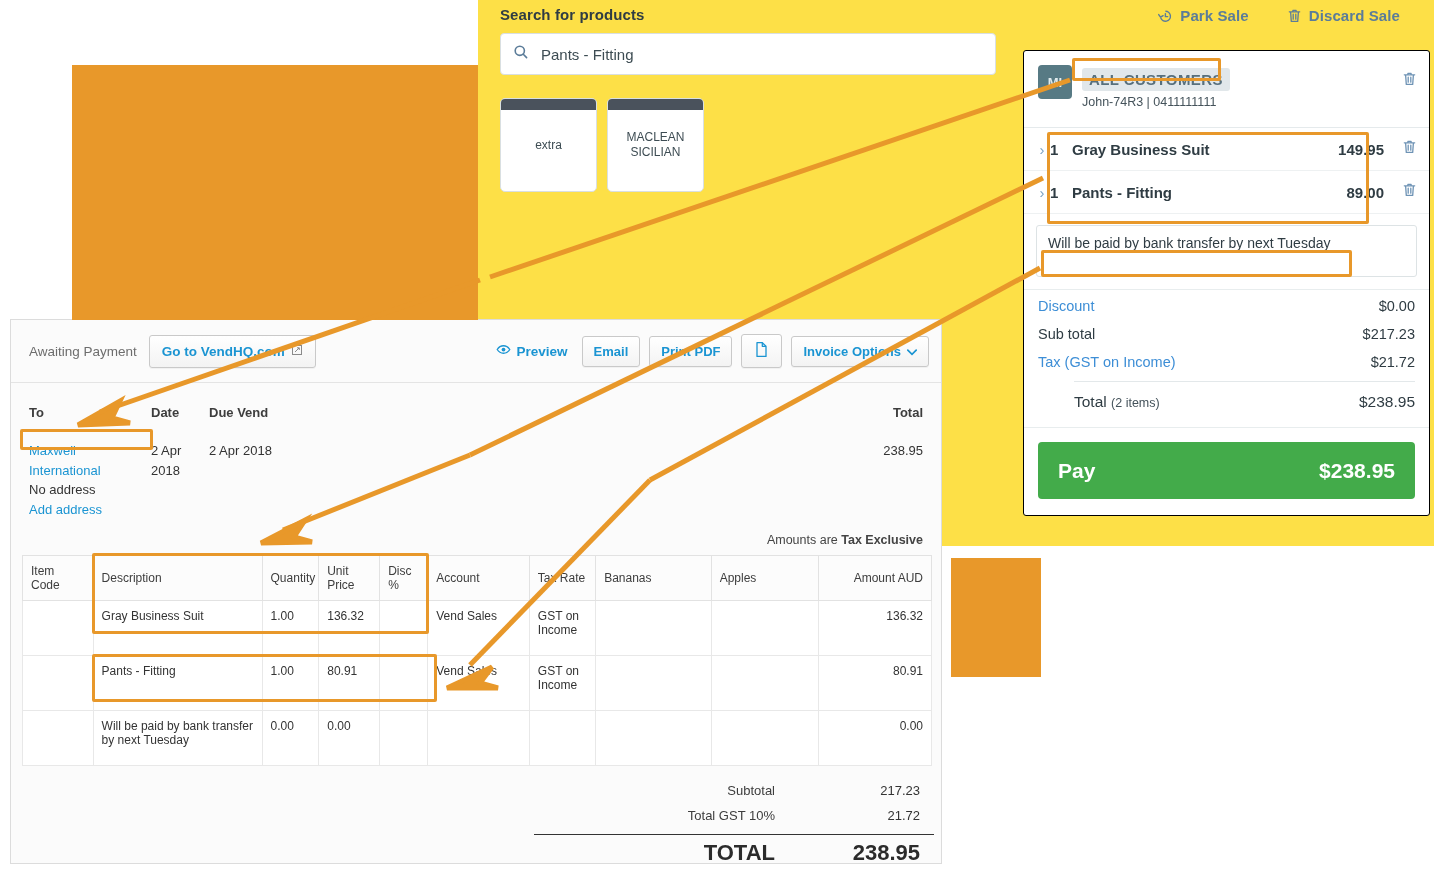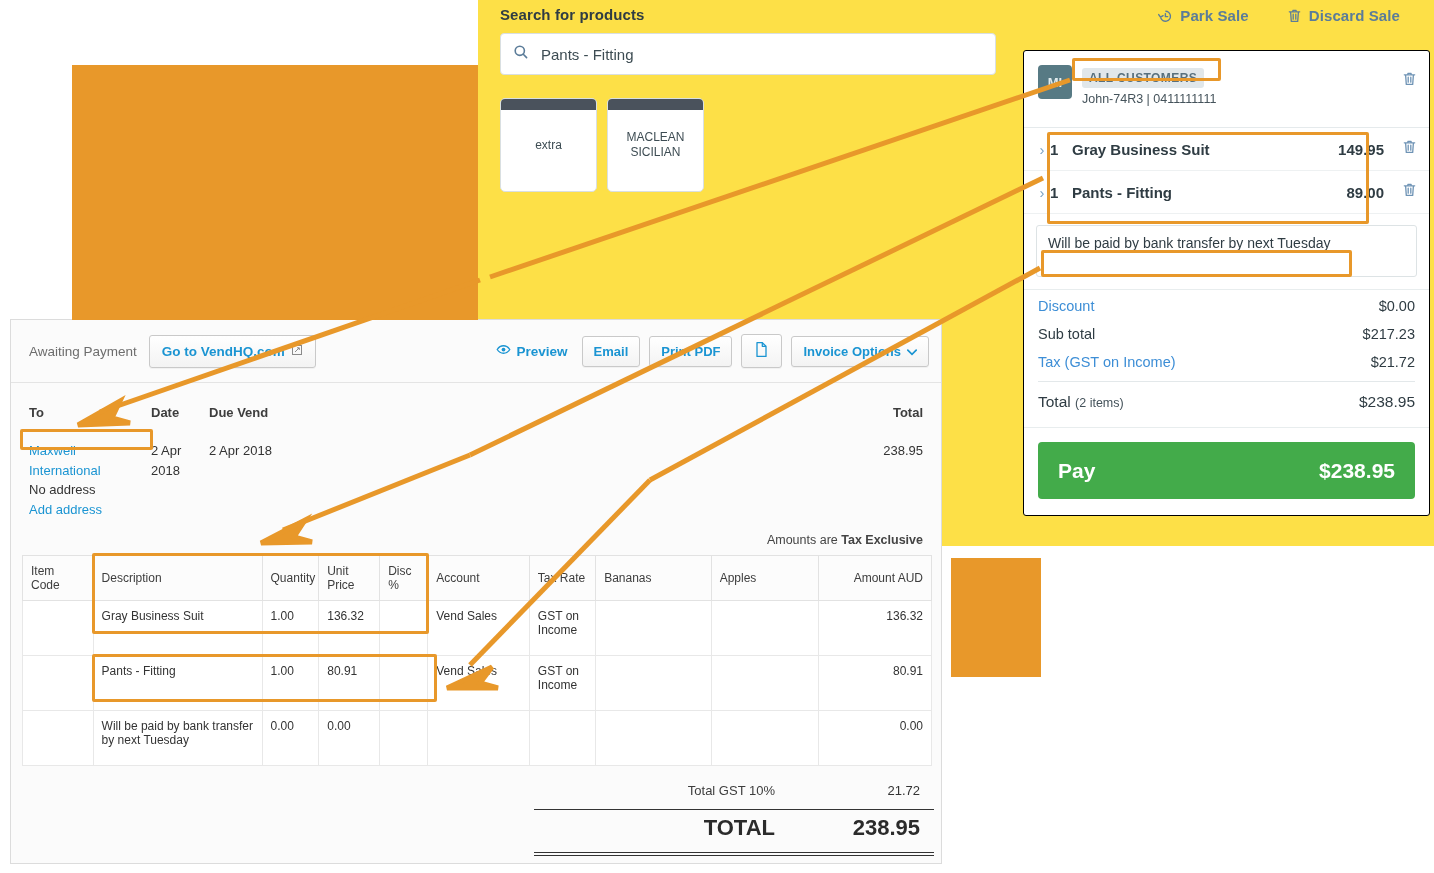--- a/index.html
+++ b/index.html
@@ -71,21 +71,21 @@
     font-size:13px;font-weight:700;display:flex;align-items:center;justify-content:center;
     flex:0 0 auto;margin-top:2px;
   }
   .cust-body{margin-left:10px;flex:1 1 auto;}
   .cust-name{
     font-size:15px;color:#2f3c43;font-weight:400;text-decoration:underline;
     text-underline-offset:2px;cursor:pointer;
   }
   .badge{
     display:inline-block;margin-top:5px;background:#e1e7ea;color:#58707d;
-    font-size:12px;font-weight:700;letter-spacing:.4px;padding:3px 7px;border-radius:3px;
+    font-size:15px;font-weight:700;letter-spacing:.4px;padding:3px 7px;border-radius:3px;
   }
   .cust-meta{font-size:12.5px;color:#45535b;margin-top:4px;}
   .trash{
     color:#6e93b5;cursor:pointer;flex:0 0 auto;margin-top:8px;margin-left:6px;
   }
   .line-item{
     display:flex;align-items:center;padding:11px 12px 11px 10px;
     border-bottom:1px solid #eef1f2;
   }
   .chev{color:#7ba2c4;font-size:15px;width:16px;flex:0 0 auto;cursor:pointer;text-align:center;}
@@ -95,21 +95,21 @@
   .note-wrap{padding:11px 12px 12px 12px;}
   .note-box{
     border:1px solid #dde3e5;border-radius:3px;min-height:52px;padding:9px 11px;
     font-size:14px;color:#2f3c43;box-sizing:border-box;cursor:text;
   }
   .totals{padding:2px 14px 10px 14px;border-top:1px solid #e8edee;}
   .trow{display:flex;justify-content:space-between;align-items:baseline;padding:6px 0;font-size:14.5px;gap:14px;}
   .trow .lbl{color:#2f3c43;}
   .trow .lbl.link{color:#3d8ed6;cursor:pointer;}
   .trow .val{color:#2f3c43;}
-  .trow.grand{border-top:1px solid #e3e8ea;padding-top:11px;margin-top:5px;font-size:15.5px;}
+  .trow.grand{border-top:1px solid #e3e8ea;padding-top:11px;margin-top:5px;font-size:15.5px;margin-left:36px;}
   .trow.grand .lbl{font-size:15.5px;}
   .trow.grand .sub{font-size:12.5px;color:#44525a;}
   .pay-wrap{padding:0 14px 16px 14px;border-top:1px solid #e8edee;padding-top:14px;}
   .pay-btn{
     height:57px;background:#43ab4a;border-radius:4px;display:flex;align-items:center;
     justify-content:space-between;padding:0 20px;color:#fff;cursor:pointer;
   }
   .pay-btn .pl{font-size:21px;font-weight:700;}
   .pay-btn .pv{font-size:21px;font-weight:700;}
 
@@ -445,20 +445,24 @@
           <td></td>
           <td></td>
           <td></td>
           <td class="num">0.00</td>
         </tr>
       </tbody>
     </table>
 
     <div class="inv-totals">
       <div class="it-row">
+        <span class="it-lbl">Subtotal</span>
+        <span class="it-val">217.23</span>
+      </div>
+      <div class="it-row">
         <span class="it-lbl">Total GST  10%</span>
         <span class="it-val">21.72</span>
       </div>
       <div class="it-rule"></div>
       <div class="it-row grand">
         <span class="it-lbl">TOTAL</span>
         <span class="it-val">238.95</span>
       </div>
       <div class="it-rule2"></div>
     </div>

